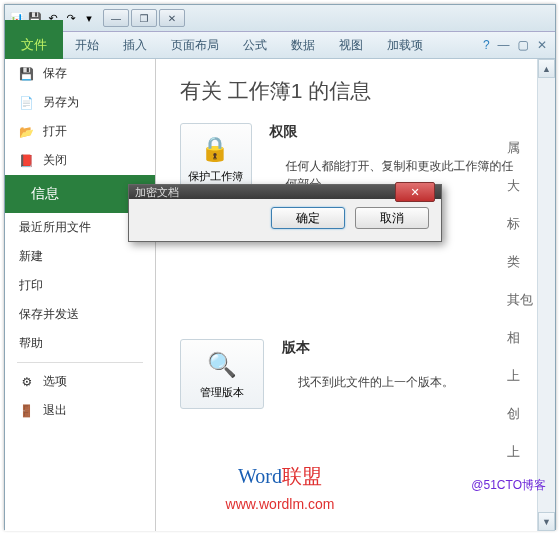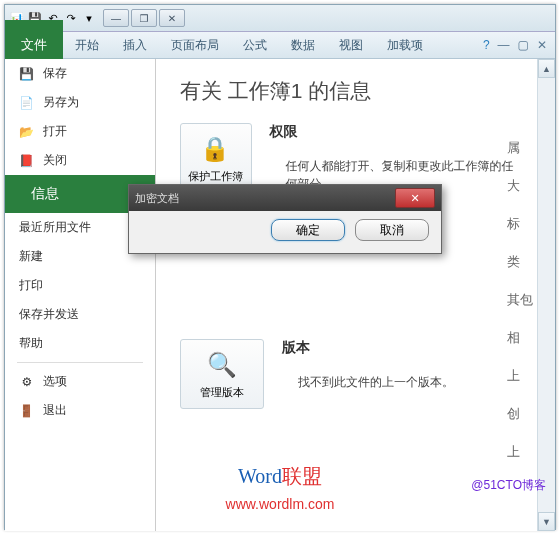--- a/index.html
+++ b/index.html
@@ -5,51 +5,51 @@
 body{margin:0;font-family:"Microsoft YaHei","Segoe UI",sans-serif;font-size:12px;background:#fff;width:560px;height:534px;overflow:hidden;position:relative}
 .window-frame{position:absolute;top:4px;left:4px;right:4px;bottom:4px;border:1px solid #8ba5b5;background:#fff;box-shadow:0 0 3px rgba(0,0,0,.3)}
 .titlebar{height:26px;background:linear-gradient(#e8f0f5,#d6e4ec);display:flex;align-items:center;border-bottom:1px solid #aac}
 .titlebar .qat{display:flex;gap:2px;padding:0 4px}
 .titlebar .qat span{width:16px;height:16px;display:flex;align-items:center;justify-content:center;font-size:11px}
 .titlebar .title{flex:1;text-align:center;color:#333;font-size:13px}
 .titlebar .winbtns{display:flex;gap:0;padding-right:4px}
 .titlebar .winbtns span{width:24px;height:16px;border:1px solid #9ab;background:linear-gradient(#f0f4f8,#d0dde6);display:flex;align-items:center;justify-content:center;font-size:10px;color:#456;border-radius:2px;margin-left:2px}
 .ribbon{height:26px;background:linear-gradient(#eef4f9,#d9e6ee);display:flex;align-items:center;border-bottom:1px solid #b2c6d4}
 .ribbon .tab{padding:4px 12px;color:#3b5a72;cursor:pointer}
-.ribbon .file-tab{background:#2a7f3e;color:#ffffff;padding:16px 16px;font-size:13px}
+.ribbon .file-tab{background:#2a7f3e;color:#bef264;padding:16px 16px;font-size:13px}
 .ribbon .help{margin-left:auto;padding:0 8px;display:flex;gap:8px;color:#5a7a94}
 .backstage{display:flex;height:calc(100% - 52px);background:#fff}
 .sidebar{width:150px;background:#fff;border-right:1px solid #ccc}
 .sidebar .item{display:flex;align-items:center;padding:6px 14px;color:#333;gap:8px}
 .sidebar .item.sel{background:#2a7f3e;color:#fff;padding:10px 26px;font-size:14px}
 .sidebar .sep{height:1px;background:#ddd;margin:4px 12px}
 .sidebar .ico{width:16px;height:16px;display:inline-flex;align-items:center;justify-content:center;font-size:12px}
 .main{flex:1;padding:18px 24px;background:#fff;position:relative;overflow:hidden}
 .main h1{font-size:21px;font-weight:normal;color:#4a4a4a;margin:0 0 18px}
 .info-row{display:flex;gap:18px;margin-bottom:20px}
 .info-btn{width:82px;height:68px;border:1px solid #c8d4dc;background:linear-gradient(#fdfdfd,#eef2f5);border-radius:3px;display:flex;flex-direction:column;align-items:center;justify-content:center;gap:4px;font-size:11px}
 .info-btn .big-ico{width:32px;height:32px;display:flex;align-items:center;justify-content:center;font-size:24px}
 .info-text h3{font-size:14px;margin:0 0 4px;color:#333;font-weight:bold}
 .info-text p{font-size:12px;color:#444;margin:16px;line-height:1.5}
 .scrollbar{position:absolute;right:0;top:0;bottom:0;width:17px;background:#ecf1f5;border-left:1px solid #d0dce4}
 .scrollbar .arrow{height:17px;background:linear-gradient(#f4f8fb,#dde7ee);border:1px solid #c0d0da;display:flex;align-items:center;justify-content:center;font-size:9px;color:#567}
 .scrollbar .track{position:absolute;top:18px;bottom:18px;left:0;right:0}
 .side-chars{position:absolute;right:22px;top:80px;display:flex;flex-direction:column;gap:20px;color:#666;font-size:13px}
 
 .dialog{position:absolute;left:128px;top:184px;width:312px;background:#f0f0f0;border:1px solid #666;box-shadow:3px 3px 8px rgba(0,0,0,.4)}
-.dlg-title{height:26px;background:linear-gradient(#5a5a5a,#3a3a3a);display:flex;align-items:center;padding:0 6px;color:#ddd;font-size:11px}
+.dlg-title{height:14px;background:linear-gradient(#5a5a5a,#3a3a3a);display:flex;align-items:center;padding:0 6px;color:#ddd;font-size:11px}
 .dlg-title .close{margin-left:auto;width:38px;height:18px;background:linear-gradient(#e07070,#c03030);border:1px solid #803030;border-radius:2px;display:flex;align-items:center;justify-content:center;color:#fff;font-size:11px}
 .dlg-body{padding:12px 14px;background:#f0f0f0}
 .dlg-body .label{font-size:12px;margin-bottom:6px}
 .dlg-body .pw-row{position:relative;margin-bottom:8px}
 .dlg-body input[type=password]{width:100%;box-sizing:border-box;padding:3px 4px;border:1px solid #949494;font-size:13px;letter-spacing:2px}
 .red-box{position:absolute;left:-6px;top:-24px;width:72px;height:42px;border:3px solid #e00000;pointer-events:none}
 .dlg-body .warn{font-size:11px;color:#333;line-height:1.45}
 .dlg-btns{display:flex;justify-content:flex-end;gap:10px;padding:8px 12px 12px;background:#f0f0f0}
-.dlg-btns button{width:74px;height:22px;border:1px solid #8a8a8a;background:linear-gradient(#fdfdfd,#e2e2e2);border-radius:8px;font-size:12px;cursor:pointer}
+.dlg-btns button{width:74px;height:22px;border:1px solid #8a8a8a;background:linear-gradient(#fdfdfd,#e2e2e2);border-radius:3px;font-size:12px;cursor:pointer}
 .dlg-btns button.primary{border:1px solid #3c7fb1;box-shadow:0 0 2px #6fb7e6}
 
 .watermark{position:absolute;bottom:44px;left:0;right:0;text-align:center;font-size:20px;font-family:"Comic Sans MS",cursive}
 .watermark .w1{color:#1a5fb4}
 .watermark .w2{color:#e03030}
 .watermark-url{position:absolute;bottom:22px;left:0;right:0;text-align:center;font-size:14px;color:#e03030;font-family:Arial}
 .corner-wm{position:absolute;bottom:40px;right:14px;color:#6d28d9;font-size:12px}
 </style>
 </head>
 <body>

